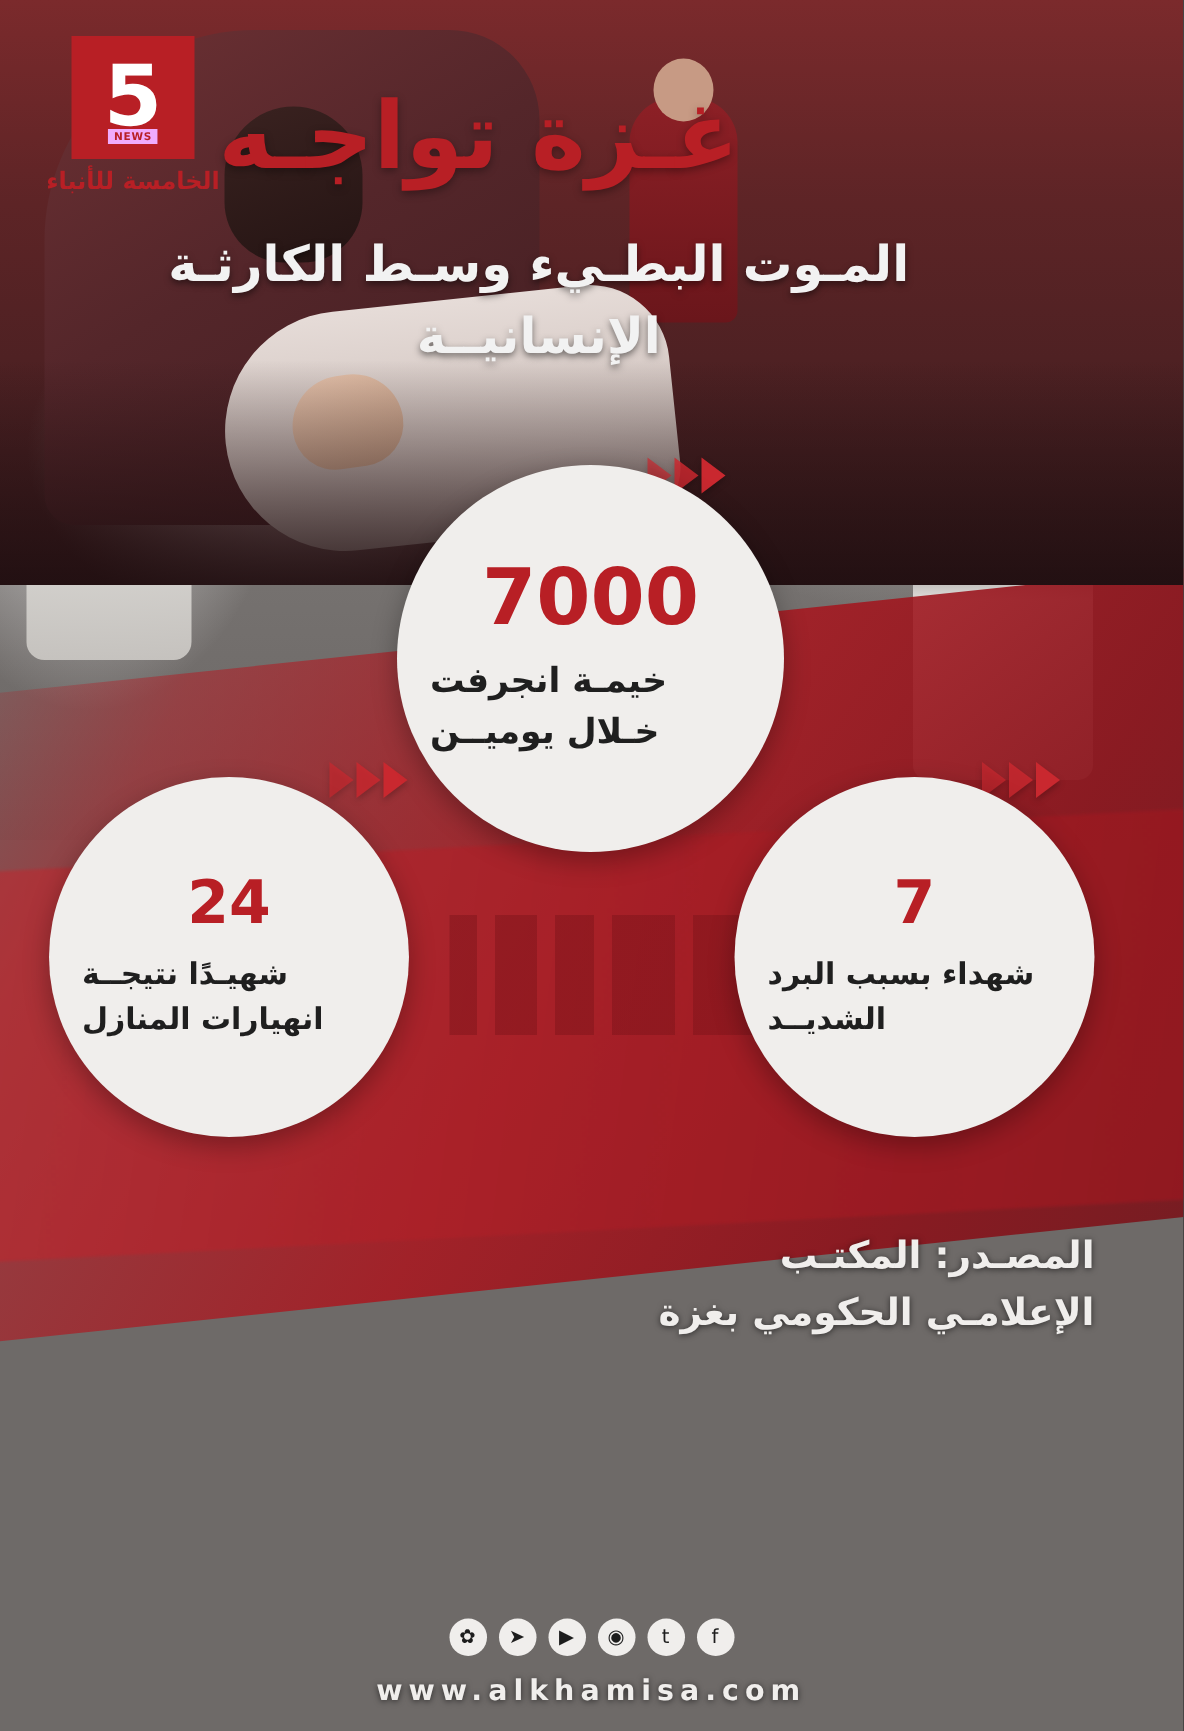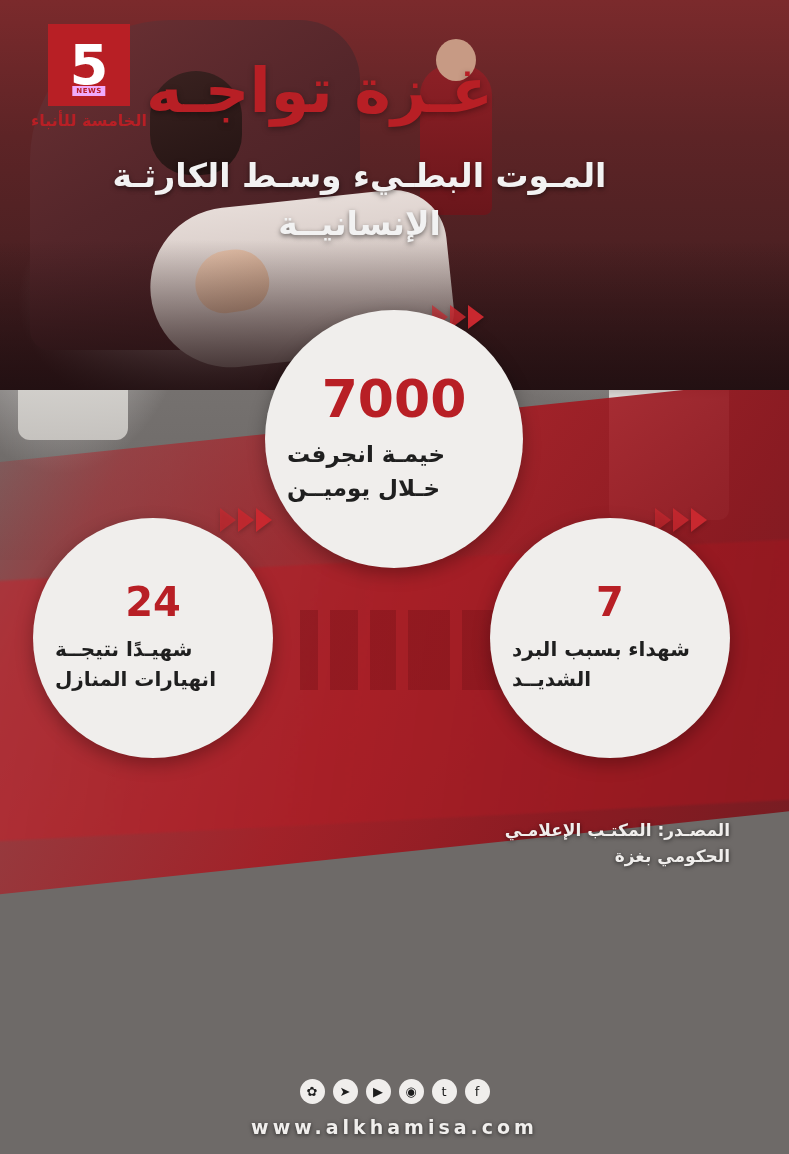--- a/index.html
+++ b/index.html
@@ -217,21 +217,21 @@
   .chev i:nth-child(2){ opacity:.85; }
   .chev i:nth-child(3){ opacity:.7; }
   .chev.c1 { top:305px; left:432px; }
   .chev.c2 { top:508px; left:220px; }
   .chev.c3 { top:508px; left:655px; }
 
   
   .source {
     position:absolute; top:818px; left:430px; width:300px;
     text-align:right;
-    color:#f0eeec; font-size:17px; font-weight:bold; line-height:1.5;
+    color:#f0eeec; font-size:25px; font-weight:bold; line-height:1.5;
     text-shadow:0 1px 4px rgba(0,0,0,.6);
   }
 
   
   .footer {
     position:absolute; bottom:16px; left:0; right:0; text-align:center;
   }
   .social {
     display:flex; gap:8px; justify-content:center; margin-bottom:12px;
   }

